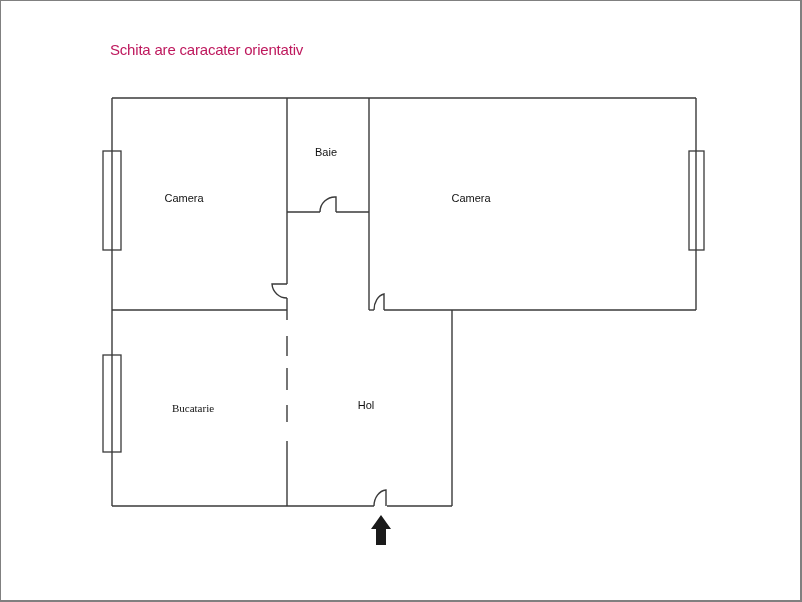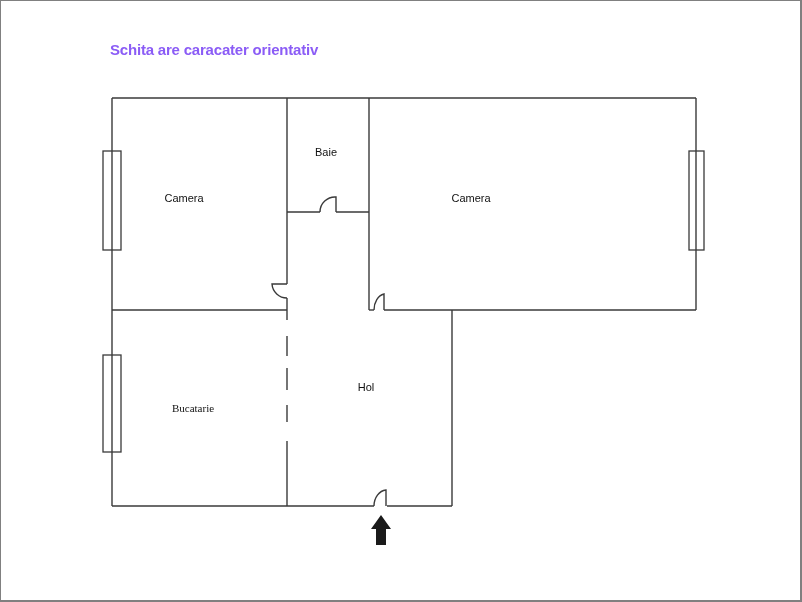--- a/index.html
+++ b/index.html
@@ -1,18 +1,18 @@
 <!DOCTYPE html>
 <html><head>
 <meta charset="utf-8">
 <style>
   html, body { margin: 0; padding: 0; background: #ffffff; }
   body { width: 802px; height: 602px; position: relative; overflow: hidden; font-family: "Liberation Sans", "DejaVu Sans", sans-serif; }
   .frame-br { position: absolute; left: 0; top: 0; width: 802px; height: 602px; box-sizing: border-box; border-right: 2px solid #808080; border-bottom: 2px solid #808080; border-left: 1px solid #808080; border-top: 1px solid #808080; }
-  .note { position: absolute; left: 110px; top: 41px; font-size: 15px; color: #8b5cf6; letter-spacing: -0.2px; font-weight: bold; }
+  .note { position: absolute; left: 110px; top: 41px; font-size: 15px; color: #be185d; letter-spacing: -0.2px; }
   svg { position: absolute; left: 0; top: 0; }
   .label { position: absolute; font-size: 11px; color: #111; transform: translate(-50%, -50%); white-space: nowrap; }
 </style>
 </head>
 <body>
 
 <div class="frame-br"></div>
 
 <div class="note">Schita are caracater orientativ</div>
 
@@ -67,13 +67,13 @@
     <line x1="696" y1="151" x2="696" y2="250"></line>
   </g>
 
   <path d="M381 515 L391 529 L386 529 L386 545 L376 545 L376 529 L371 529 Z" fill="#1a1a1a"></path>
 </svg>
 
 <div class="label" style="left:184px; top:198px;">Camera</div>
 <div class="label" style="left:326px; top:152px;">Baie</div>
 <div class="label" style="left:471px; top:198px;">Camera</div>
 <div class="label" style="left:193px; top:408px;font-family:Liberation Serif, serif;">Bucatarie</div>
-<div class="label" style="left:366px; top:387px;">Hol</div>
+<div class="label" style="left:366px; top:405px;">Hol</div>
 
 </body></html>

